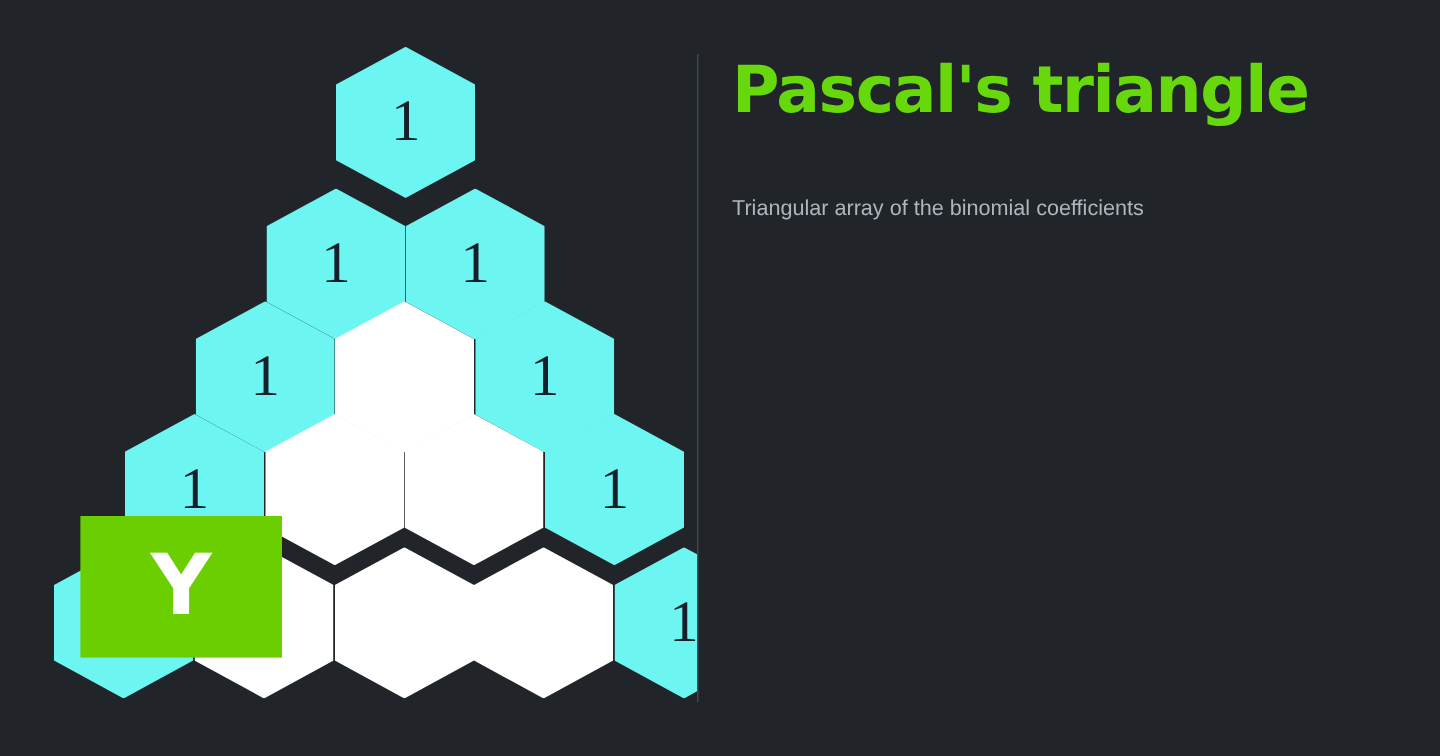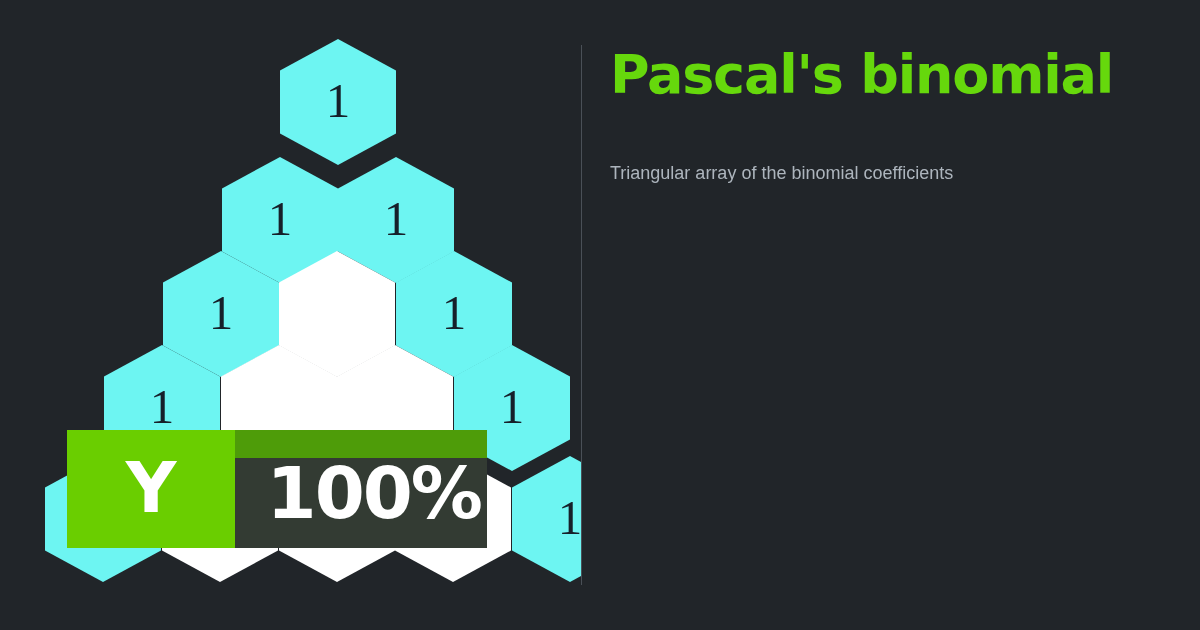--- a/index.html
+++ b/index.html
@@ -212,29 +212,23 @@
         <div class="hex empty" style="left: 395px; top: 456px; background: rgb(255, 255, 255);"></div>
         <div class="hex filled" style="left: 512px; top: 456px; background: rgb(109, 245, 242);">
           <span class="hex-label" style="color: rgb(22, 32, 42);">1</span>
         </div>
       </div>
   </div>
 
   <div id="divider"></div>
 
   <div id="text-panel">
-    <h1 id="page-title">Pascal's binomial</h1>
+    <h1 id="page-title">Pascal's triangle</h1>
     <p id="page-subtitle">Triangular array of the binomial coefficients</p>
   </div>
 
   <div id="score-badge">
     <div id="badge-letter-block">
       <span id="badge-letter">Y</span>
     </div>
-    <div id="badge-value-block">
-      <div id="badge-progress-track">
-        <div id="badge-progress-fill" style="width: 100%;"></div>
-      </div>
-      <span id="badge-value">100%</span>
-    </div>
   </div>
 
 </div>
 
 </body></html>

